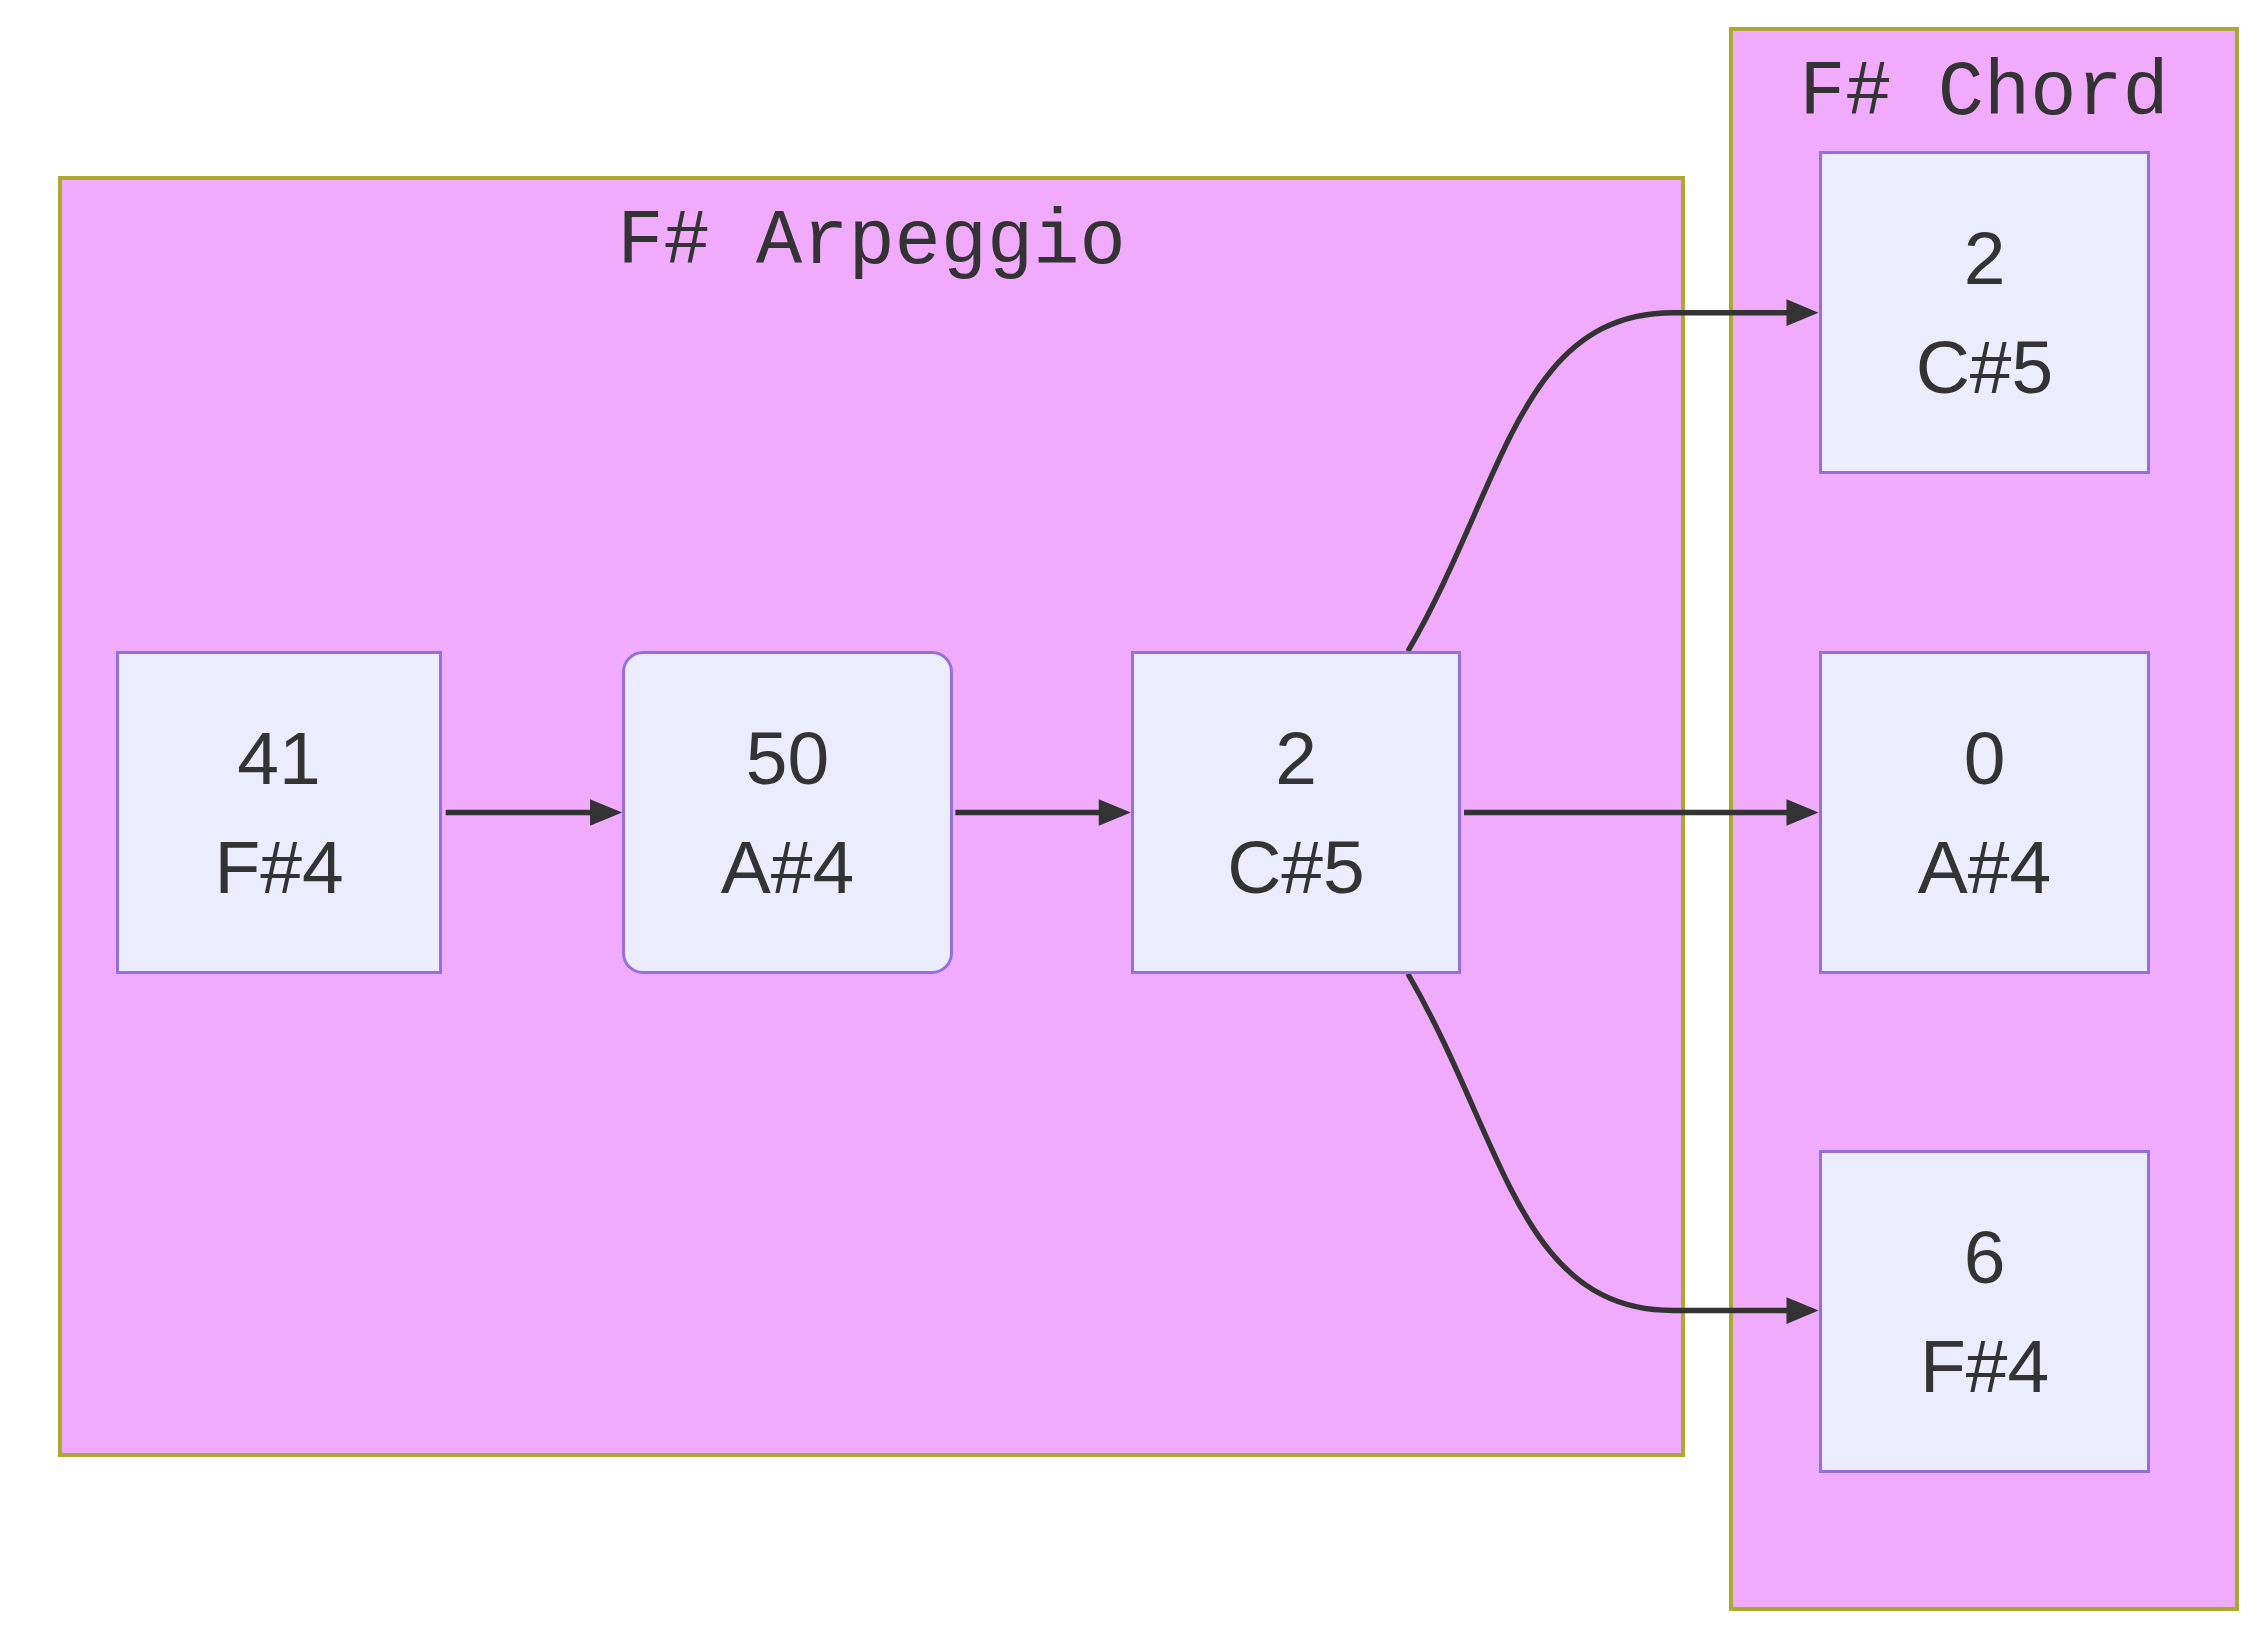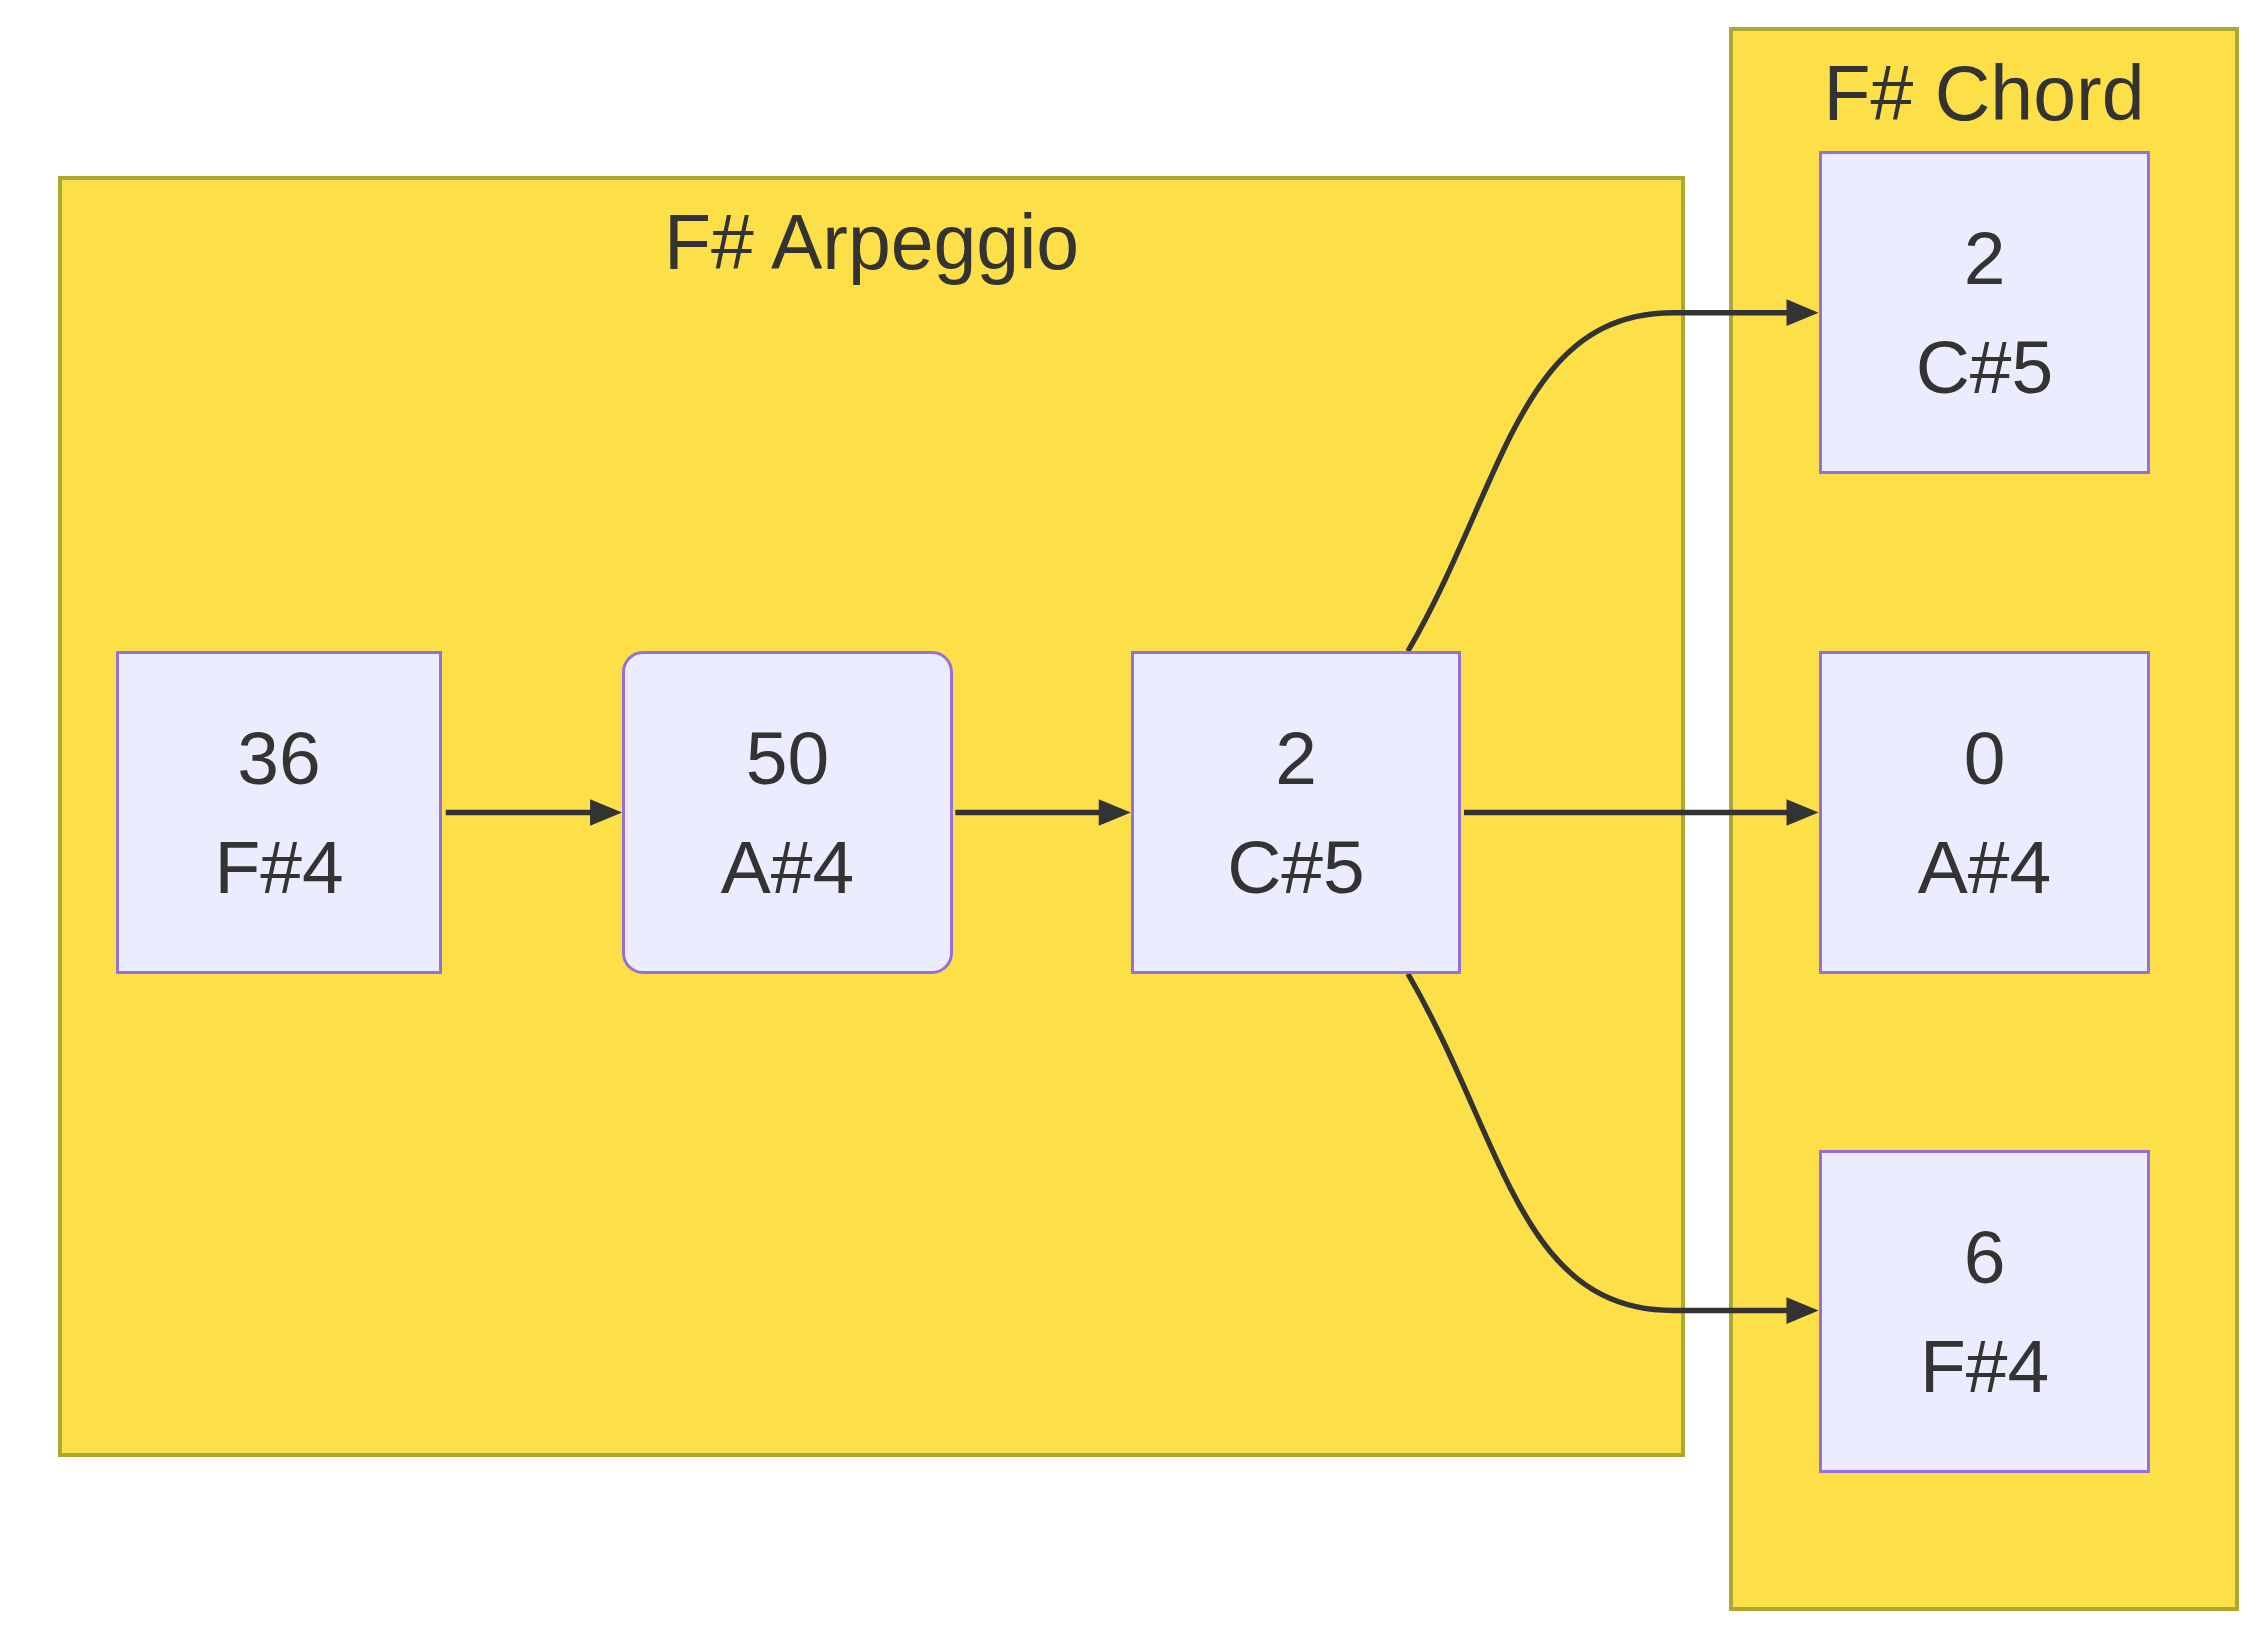--- a/index.html
+++ b/index.html
@@ -5,23 +5,24 @@
   html, body { margin: 0; padding: 0; }
   body {
     width: 2267px; height: 1625px;
     position: relative;
     background: #ffffff;
     font-family: "Liberation Sans", sans-serif;
     overflow: hidden;
   }
   .cluster {
     position: absolute;
-    background: #fde047;
+    background: #f0abfc;
     border: 4.5px solid #aaaa33;
     box-sizing: border-box;
+    font-family: Liberation Mono, monospace;
   }
   #cluster-arpeggio { left: 27px; top: 176px; width: 1627px; height: 1281px; margin-left: 31px; }
   #cluster-chord    { left: 1729px; top: 27px; width: 510px; height: 1584px; }
   .cluster-title {
     position: absolute;
     left: 0; right: 0;
     top: 18px;
     text-align: center;
     font-size: 77px;
     line-height: 89px;
@@ -85,21 +86,21 @@
     <path d="M 1643 912 L 2009 912"></path>
     <polygon points="2041,912 2005,897 2005,927"></polygon>
   </g>
   <g>
     <path d="M 1580 1093 C 1688 1279, 1705 1471, 1878 1471 L 2009 1471"></path>
     <polygon points="2041,1471 2005,1456 2005,1486"></polygon>
   </g>
 </svg>
 
 <div class="node" id="node-arp-fs4">
-  <span>36</span>
+  <span>41</span>
   <span>F#4</span>
 </div>
 
 <div class="node" id="node-arp-as4">
   <span>50</span>
   <span>A#4</span>
 </div>
 
 <div class="node" id="node-arp-cs5">
   <span>2</span>

